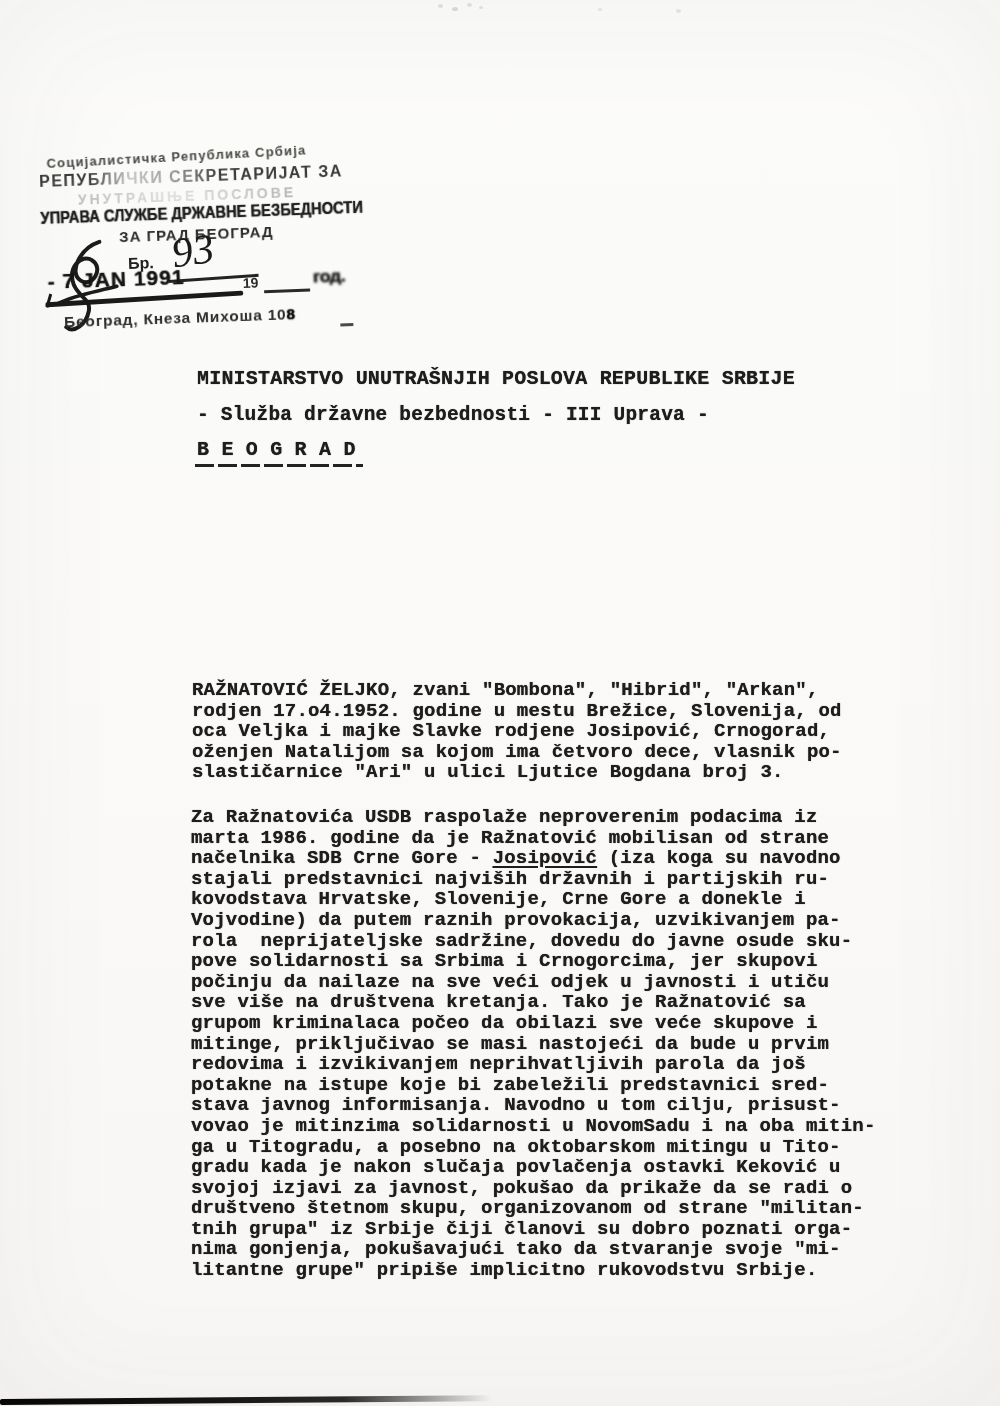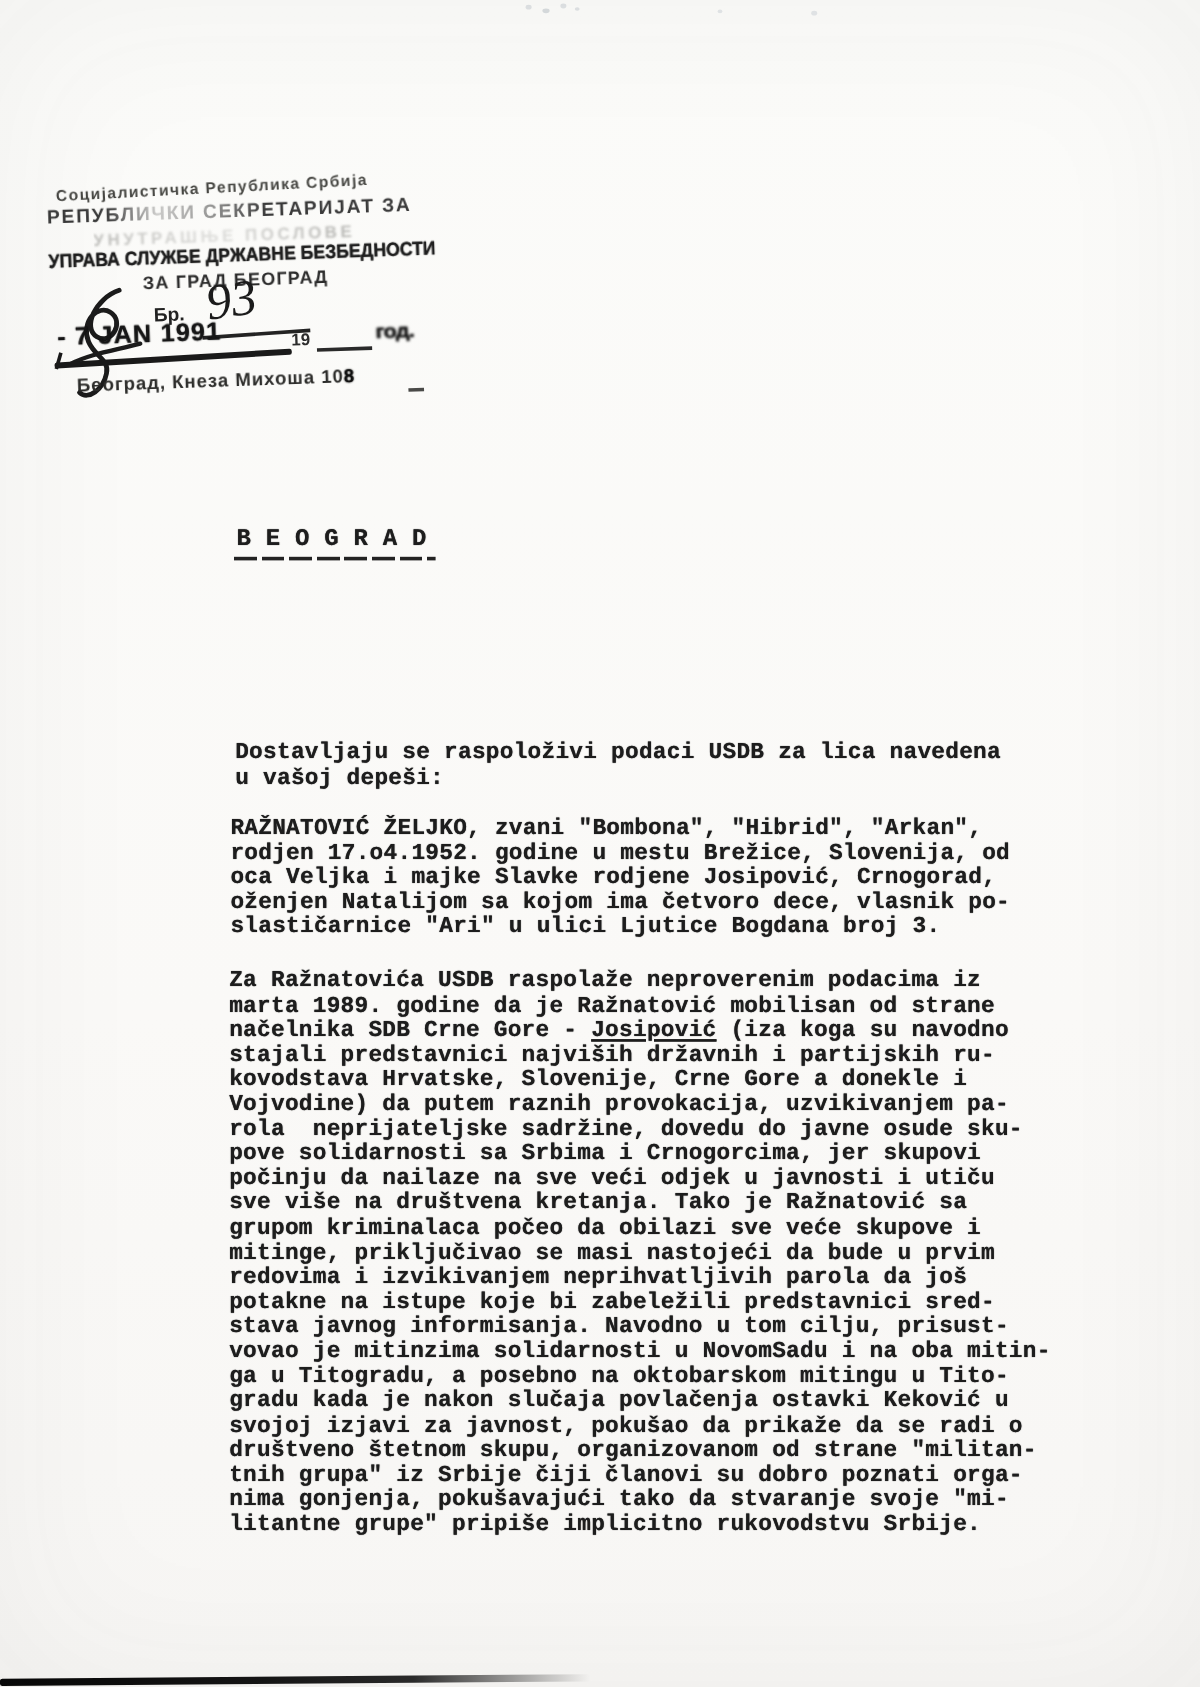--- a/index.html
+++ b/index.html
@@ -119,35 +119,35 @@
     <div class="s-dateline"></div>
 
     <div class="s-year">19</div>
     <div class="s-yearline"></div>
     <div class="s-god">год.</div>
 
     <div class="s-addr"><span>Београд, Кнеза Михоша 10</span><b>8</b></div>
     <div class="s-addrdash"></div>
   </div>
 
+  <div class="type h1">MINISTARSTVO UNUTRAŠNJIH POSLOVA REPUBLIKE SRBIJE</div>
+  <div class="type h2">- Služba državne bezbednosti - III Uprava -</div>
   <div class="type city">B E O G R A D</div>
   <div class="city-underline"></div>
 
 
-  <div class="type intro">Dostavljaju se raspoloživi podaci USDB za lica navedena
-u vašoj depeši:</div>
 
   <div class="type subject">RAŽNATOVIĆ ŽELJKO, zvani "Bombona", "Hibrid", "Arkan",
 rodjen 17.o4.1952. godine u mestu Brežice, Slovenija, od
 oca Veljka i majke Slavke rodjene Josipović, Crnogorad,
 oženjen Natalijom sa kojom ima četvoro dece, vlasnik po-
 slastičarnice "Ari" u ulici Ljutice Bogdana broj 3.</div>
 
   <div class="type report"><span>Za Ražnatovića USDB raspolaže neproverenim podacima iz
-marta 1989. godine da je Ražnatović mobilisan od strane
+marta 1986. godine da je Ražnatović mobilisan od strane
 načelnika SDB Crne Gore - </span><span class="u">Josipović</span><span> (iza koga su navodno
 stajali predstavnici najviših državnih i partijskih ru-
 kovodstava Hrvatske, Slovenije, Crne Gore a donekle i
 Vojvodine) da putem raznih provokacija, uzvikivanjem pa-
 rola  neprijateljske sadržine, dovedu do javne osude sku-
 pove solidarnosti sa Srbima i Crnogorcima, jer skupovi
 počinju da nailaze na sve veći odjek u javnosti i utiču
 sve više na društvena kretanja. Tako je Ražnatović sa
 grupom kriminalaca počeo da obilazi sve veće skupove i
 mitinge, priključivao se masi nastojeći da bude u prvim

